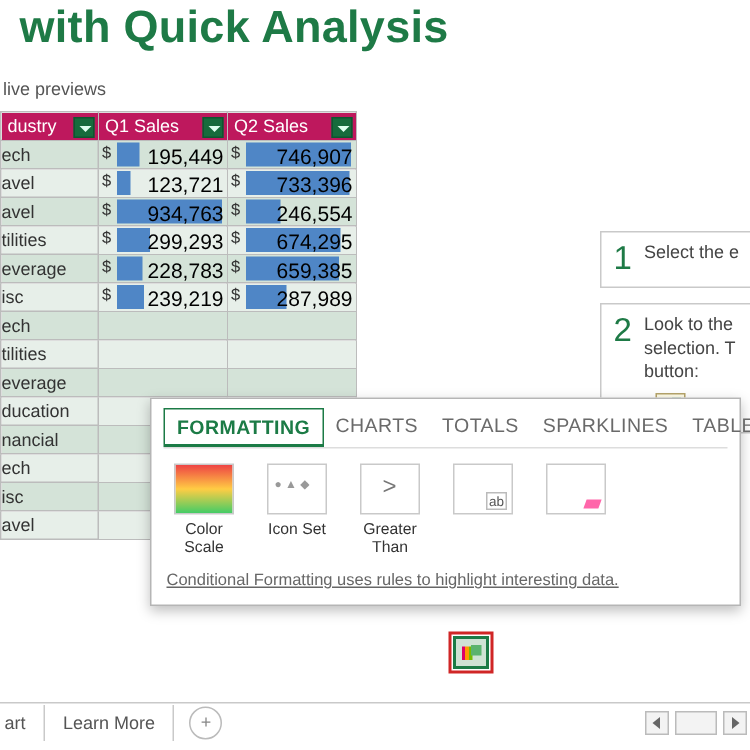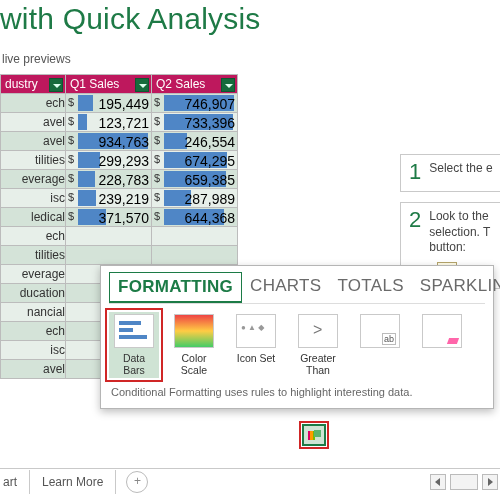--- a/index.html
+++ b/index.html
@@ -9,44 +9,43 @@
     font-size: 12px;
     color: #444;
     background: #fff;
     width: 500px;
     height: 500px;
     overflow: hidden;
     position: relative;
   }
   .title {
     font-size: 30px;
-    font-weight: 400;
+    font-weight: 700;
     color: #1e7a46;
     padding: 2px 0 0 0;
-    margin: 0 0 2px 0;
+    margin: 0 0 2px 13px;
     letter-spacing: 0.2px;
   }
   .subtitle { font-size: 12px; color: #555; margin: 16px 0 8px 2px; }
   .main {
     position: relative;
     margin-top: 8px;
   }
   
   .sheet {
     border-collapse: collapse;
     font-size: 12px;
     table-layout: fixed;
   }
   .sheet th, .sheet td {
     border: 1px solid #bcbcbc;
     padding: 0;
     height: 19px;
     overflow: hidden;
     white-space: nowrap;
-    text-align: right;
   }
   .sheet th {
     background: #be185d;
     color: #fff;
     font-weight: 400;
     text-align: left;
     padding: 2px 4px;
     position: relative;
   }
   .hdr-arrow {
@@ -138,21 +137,21 @@
     top: 265px;
     width: 394px;
     background: #fff;
     border: 1px solid #b5b5b5;
     box-shadow: 0 3px 8px rgba(0,0,0,.25);
   }
   .qa-tabs {
     display: flex;
     gap: 0;
     padding: 6px 8px 0 8px;
-    font-size: 17px;
+    font-size: 13px;
     color: #6a6a6a;
   }
   .qa-tab {
     padding: 4px 8px;
     letter-spacing: 0.3px;
   }
   .qa-tab.active {
     color: #1c7b46;
     font-weight: 600;
     border: 1px solid #1c7b46;
@@ -205,20 +204,21 @@
   .ico-iconset::before {
     content: "● ▲ ◆"; position: absolute; left: 4px; top: 8px; font-size: 8px; color: #999;
   }
   .ico-greater::after { content: ">"; position: absolute; left: 14px; top: 6px; font-size: 16px; color: #777; }
   .ico-text::after { content: "ab"; position: absolute; right: 3px; bottom: 2px; font-size: 9px; color: #555; border:1px solid #bbb; padding:0 1px; }
   .ico-clear::after { content: ""; position: absolute; right: 3px; bottom: 3px; width: 10px; height: 6px; background: #f6a; transform: skewX(-20deg); }
   .qa-desc {
     font-size: 11px;
     color: #666;
     padding: 4px 10px 10px 10px;
+    text-decoration: underline;
   }
   
   .qa-btn {
     position: absolute;
     left: 302px;
     top: 424px;
     width: 24px; height: 22px;
     background: #cfe3d4;
     border: 2px solid #1c7b46;
     outline: 2px solid #d02626;
@@ -365,33 +365,20 @@
             <span class="dollar">$</span>
             <span class="valtxt">239,219</span>
           </td>
           <td class="cell-q">
             <div class="databar" style="width: 27.3px;"></div>
             <span class="dollar">$</span>
             <span class="valtxt">287,989</span>
           </td>
         </tr>
         <tr>
-          <td class="cell-ind">ledical</td>
-          <td class="cell-q">
-            <div class="databar" style="width: 28px;"></div>
-            <span class="dollar">$</span>
-            <span class="valtxt">371,570</span>
-          </td>
-          <td class="cell-q">
-            <div class="databar" style="width: 60.2px;"></div>
-            <span class="dollar">$</span>
-            <span class="valtxt">644,368</span>
-          </td>
-        </tr>
-        <tr>
           <td class="cell-ind">ech</td>
           <td class="cell-q"></td>
           <td class="cell-q"></td>
         </tr>
         <tr>
           <td class="cell-ind">tilities</td>
           <td class="cell-q"></td>
           <td class="cell-q"></td>
         </tr>
         <tr>
@@ -447,26 +434,20 @@
 <div class="qa">
   <div class="qa-tabs">
     <div class="qa-tab active">FORMATTING</div>
     <div class="qa-tab">CHARTS</div>
     <div class="qa-tab">TOTALS</div>
     <div class="qa-tab">SPARKLINES</div>
     <div class="qa-tab">TABLES</div>
   </div>
   <div class="qa-divider"></div>
   <div class="qa-items">
-    <div class="qa-item selected">
-      <div class="qa-ico ico-databars">
-          <span></span>
-        </div>
-      <div>Data Bars</div>
-    </div>
     <div class="qa-item">
       <div class="qa-ico ico-colorscale"></div>
       <div>Color Scale</div>
     </div>
     <div class="qa-item">
       <div class="qa-ico ico-iconset"></div>
       <div>Icon Set</div>
     </div>
     <div class="qa-item">
       <div class="qa-ico ico-greater"></div>

